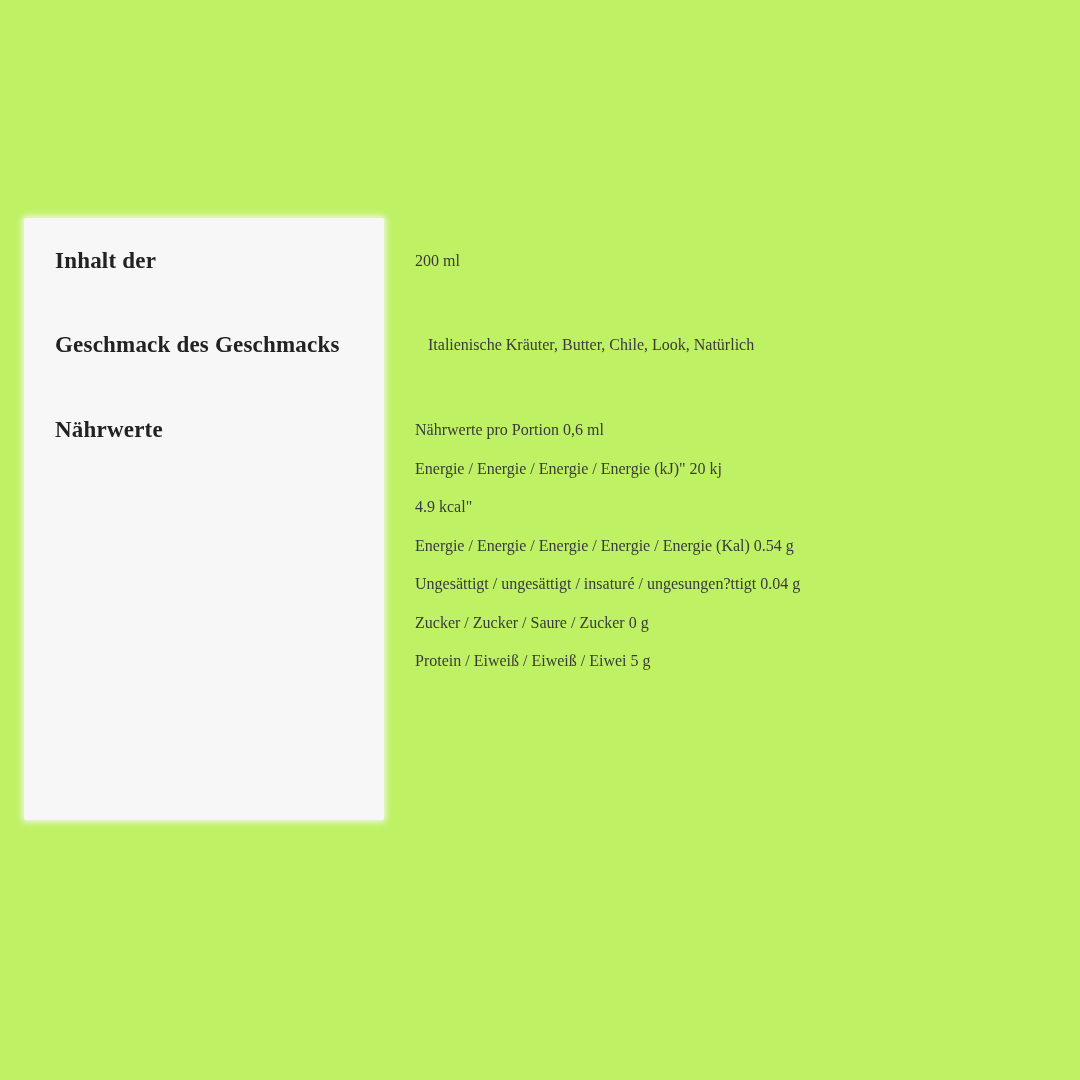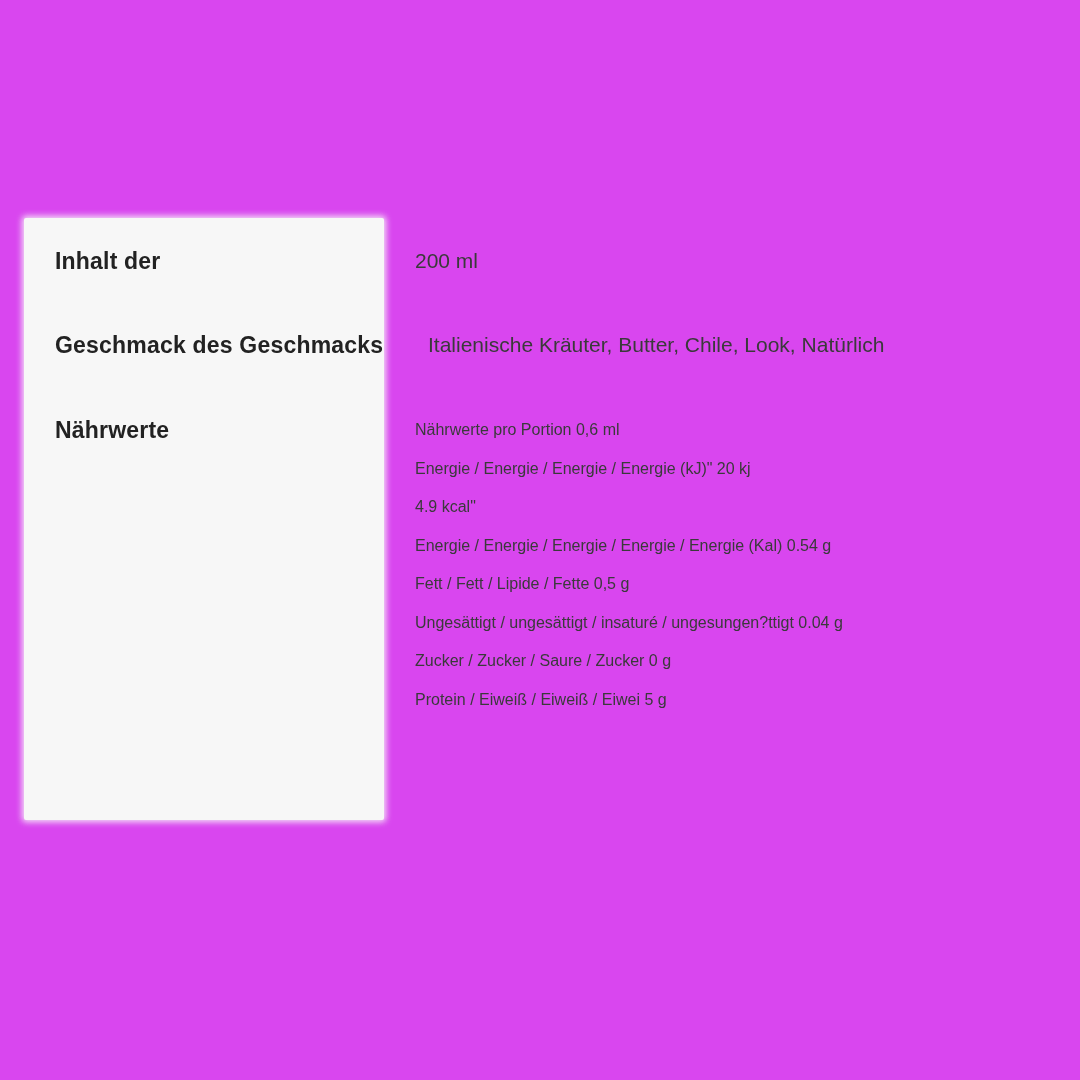--- a/index.html
+++ b/index.html
@@ -4,23 +4,23 @@
 <style>
   html, body {
     margin: 0;
     padding: 0;
     background: #ffffff;
   }
   .sheet {
     position: relative;
     width: 1080px;
     height: 1080px;
-    background: #d946ef;
+    background: #bef264;
     overflow: hidden;
-    font-family: Liberation Sans, sans-serif;
+    font-family: Liberation Serif, serif;
   }
   .label-col-bg {
     position: absolute;
     left: 24px;
     top: 218px;
     width: 360px;
     height: 602px;
     background: #f7f7f7;
     border-radius: 2px;
     box-shadow: 0 0 6px 2px rgba(247,247,247,0.9);
@@ -31,21 +31,21 @@
     font-size: 23px;
     font-weight: 700;
     color: #222222;
     line-height: 28px;
     letter-spacing: 0.2px;
     white-space: nowrap;
   }
   .row-value {
     position: absolute;
     left: 415px;
-    font-size: 21px;
+    font-size: 16px;
     font-weight: 400;
     color: #3a3a3a;
     line-height: 28px;
     white-space: nowrap;
   }
   .label-1 { top: 247px; }
   .value-1 { top: 247px; }
   .label-2 { top: 331px; text-align: center; }
   .value-2 { top: 331px; margin-left: 13px; }
   .label-3 { top: 416px; }
@@ -74,19 +74,18 @@
   <div class="row-label label-2">Geschmack des Geschmacks</div>
   <div class="row-value value-2">Italienische Kräuter, Butter, Chile, Look, Natürlich</div>
 
   <div class="row-label label-3">Nährwerte</div>
 
   <div class="nutrition-lines">
     <div class="nutrition-line">Nährwerte pro Portion 0,6 ml</div>
     <div class="nutrition-line">Energie / Energie / Energie / Energie (kJ)" 20 kj</div>
     <div class="nutrition-line">4.9 kcal"</div>
     <div class="nutrition-line">Energie / Energie / Energie / Energie / Energie (Kal) 0.54 g</div>
-    <div class="nutrition-line">Fett / Fett / Lipide / Fette 0,5 g</div>
     <div class="nutrition-line">Ungesättigt / ungesättigt / insaturé / ungesungen?ttigt 0.04 g</div>
     <div class="nutrition-line">Zucker / Zucker / Saure / Zucker 0 g</div>
     <div class="nutrition-line">Protein / Eiweiß / Eiweiß / Eiwei 5 g</div>
   </div>
 
 </div>
 
 </body></html>

